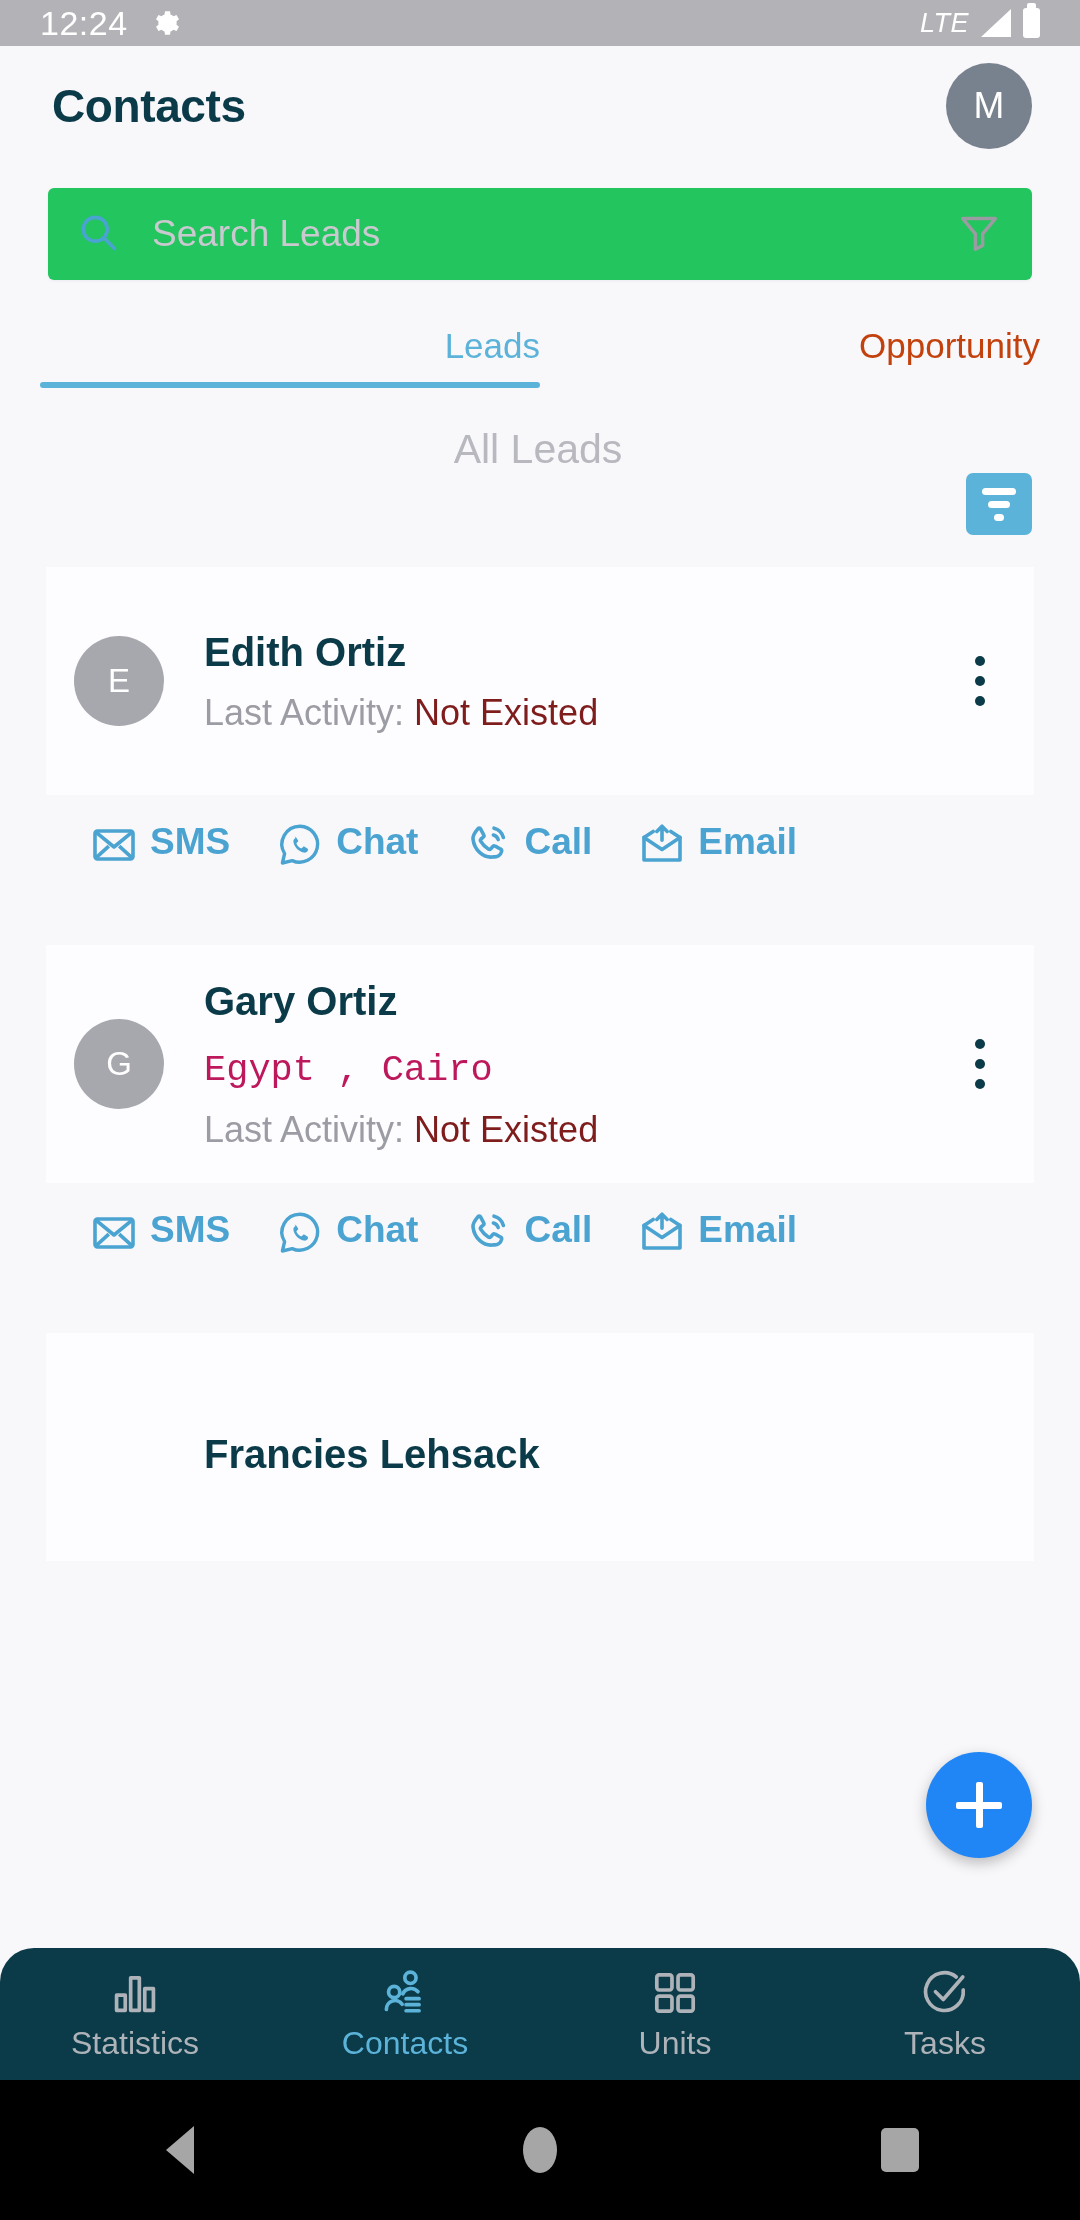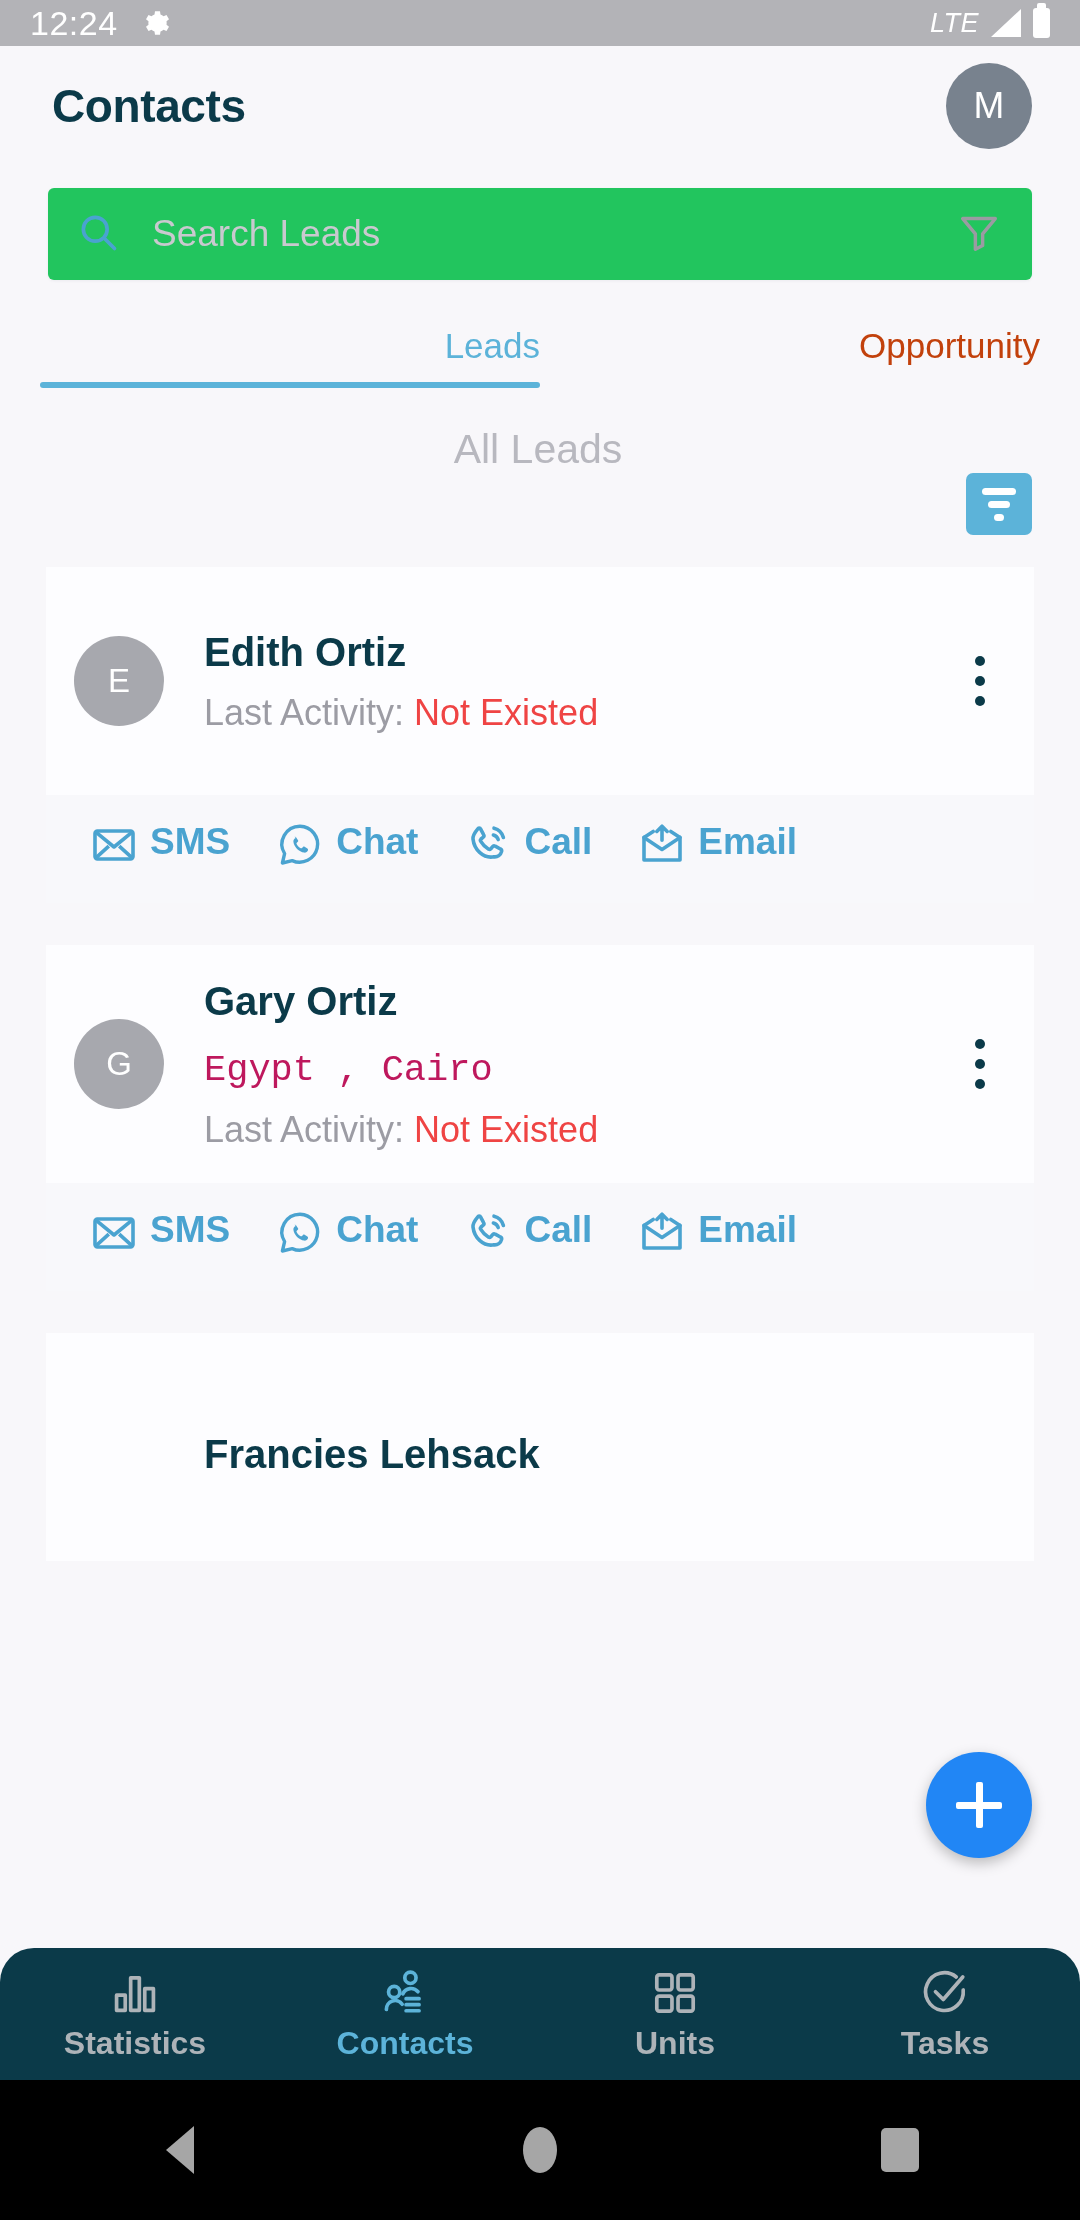--- a/index.html
+++ b/index.html
@@ -18,21 +18,21 @@
     background: #f8f7fa;
     overflow: hidden;
   }
 
   
   .statusbar {
     height: 46px;
     background: #b3b3b7;
     display: flex;
     align-items: center;
-    padding: 0 30px;
+    padding: 0 40px;
     box-sizing: border-box;
   }
   .sb-time {
     color: #ffffff;
     font-size: 34px;
     letter-spacing: 0.5px;
   }
   .sb-gear { margin-left: 22px; display: flex; align-items: center; }
   .sb-right {
     margin-left: auto;
@@ -203,21 +203,21 @@
     margin-top: 12px;
     font-family: Liberation Mono, monospace;
   }
   .lead-activity {
     font-size: 36px;
     line-height: 1.5;
     margin-top: 4px;
     white-space: nowrap;
   }
   .act-label { color: #9c9ca4; }
-  .act-value { color: #ef4444; margin-left: 10px; }
+  .act-value { color: #7f1d1d; margin-left: 10px; }
   .kebab {
     flex: 0 0 auto;
     width: 40px;
     display: flex;
     flex-direction: column;
     align-items: center;
     gap: 10px;
     padding-left: 14px;
   }
   .kebab span {
@@ -281,21 +281,20 @@
     display: flex;
     align-items: center;
     z-index: 5;
   }
   .navitem {
     flex: 1;
     display: flex;
     flex-direction: column;
     align-items: center;
     gap: 6px;
-    font-weight: bold;
   }
   .navitem .nlabel { font-size: 32px; color: #adb3b8; }
   .navitem.active .nlabel { color: #5cb3d9; }
   .navitem svg { display:block; }
 
   
   .androidnav {
     position: absolute;
     left: 0; right: 0;
     bottom: 0;

